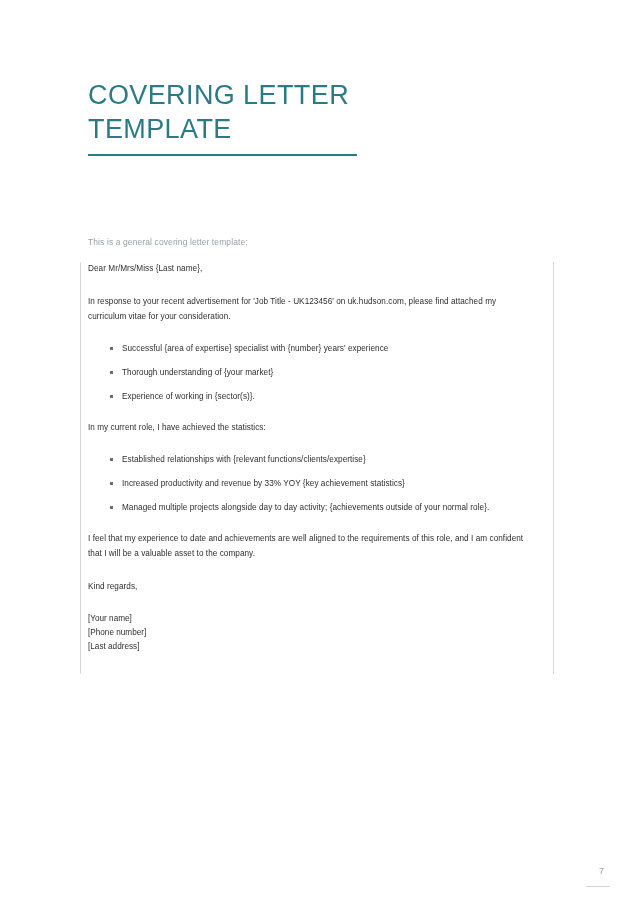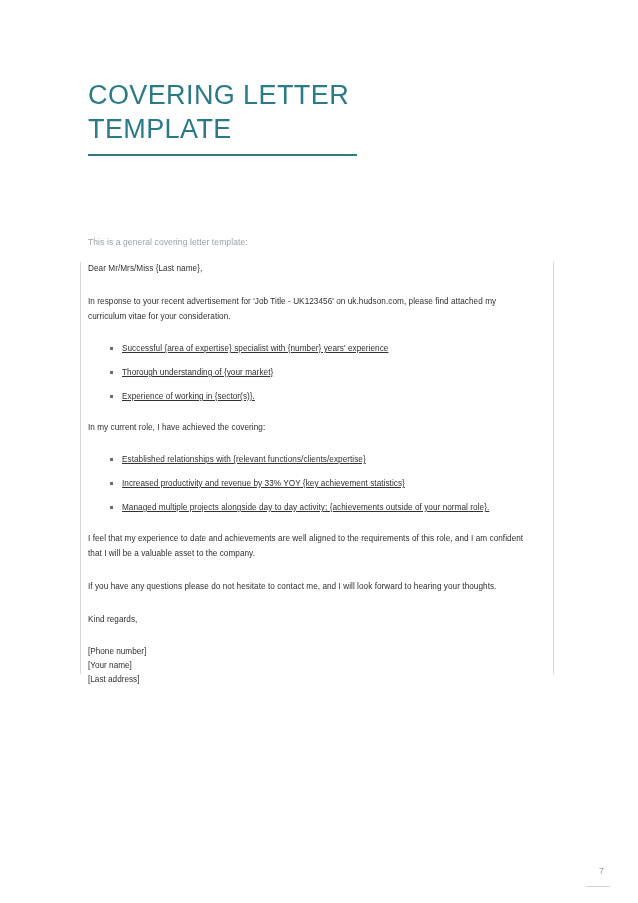--- a/index.html
+++ b/index.html
@@ -70,21 +70,20 @@
     line-height: 15px;
     color: #2f2f2f;
     margin: 0 0 18px 0;
     letter-spacing: 0.05px;
   }
 
   ul.bullets {
     list-style: none;
     margin: 0 0 16px 0;
     padding: 0 0 0 22px;
-    text-decoration: underline;
   }
   ul.bullets li {
     font-size: 8.2px;
     line-height: 14px;
     color: #2f2f2f;
     margin: 0 0 10px 0;
     position: relative;
     padding-left: 12px;
     letter-spacing: 0.05px;
   }
@@ -164,37 +163,36 @@
 
     <p class="para">In response to your recent advertisement for 'Job Title - UK123456' on uk.hudson.com, please find attached my curriculum vitae for your consideration.</p>
 
 
     <ul class="bullets">
       <li>Successful {area of expertise} specialist with {number} years' experience</li>
       <li>Thorough understanding of {your market}</li>
       <li>Experience of working in {sector(s)}.</li>
     </ul>
 
-    <p class="para">In my current role, I have achieved the covering:</p>
+    <p class="para">In my current role, I have achieved the statistics:</p>
 
     <ul class="bullets">
       <li>Established relationships with {relevant functions/clients/expertise}</li>
       <li>Increased productivity and revenue by 33% YOY {key achievement statistics}</li>
       <li>Managed multiple projects alongside day to day activity; {achievements outside of your normal role}.</li>
     </ul>
 
     <p class="para">I feel that my experience to date and achievements are well aligned to the requirements of this role, and I am confident that I will be a valuable asset to the company.</p>
 
-    <p class="para">If you have any questions please do not hesitate to contact me, and I will look forward to hearing your thoughts.</p>
 
     <p class="para">Kind regards,</p>
 
     <div class="signoff-block">
+      <p class="ln">[Your name]</p>
       <p class="ln">[Phone number]</p>
-      <p class="ln">[Your name]</p>
       <p class="ln">[Last address]</p>
     </div>
 
   </div>
 
   <div class="footer">
     <div class="page-num">7</div>
     <div class="footer-rule"></div>
   </div>
 

